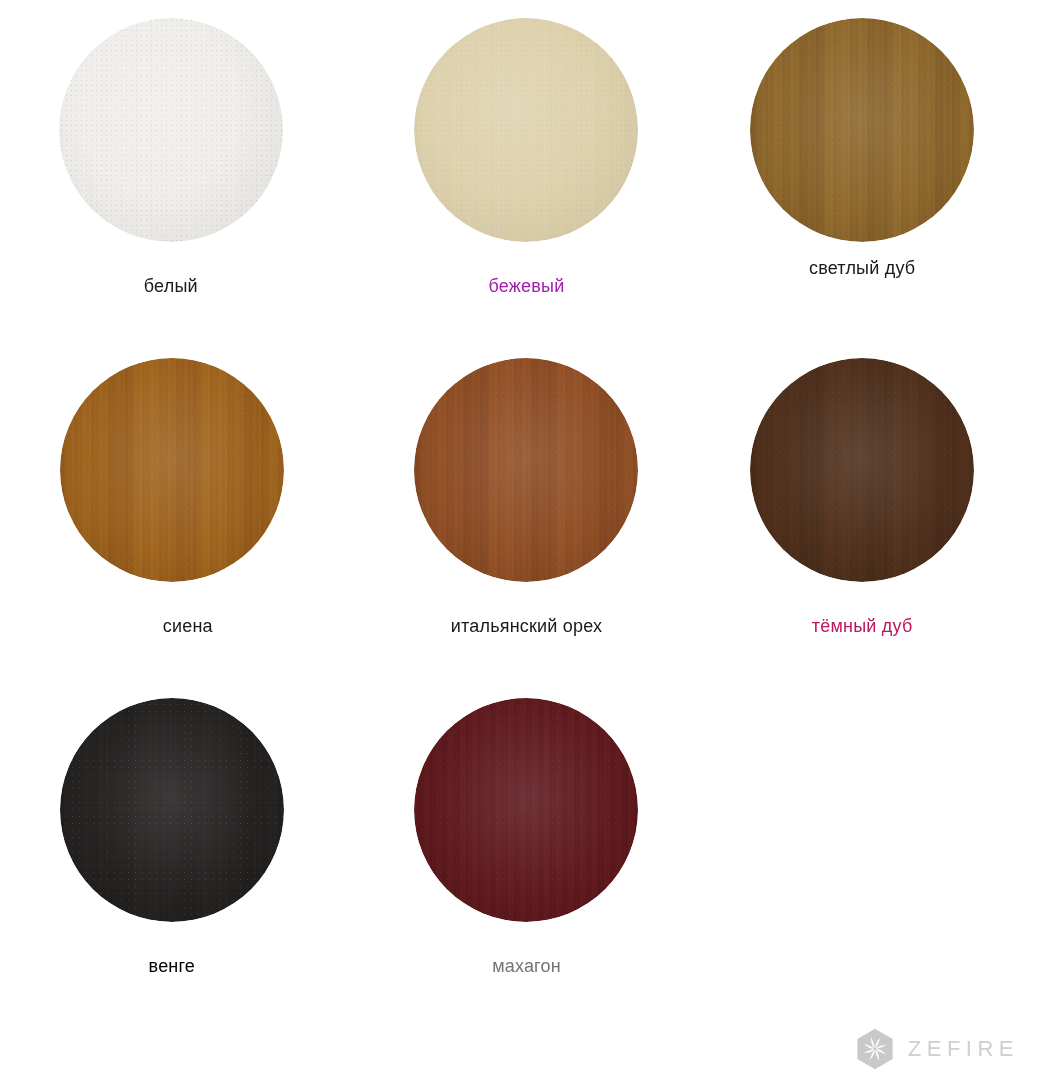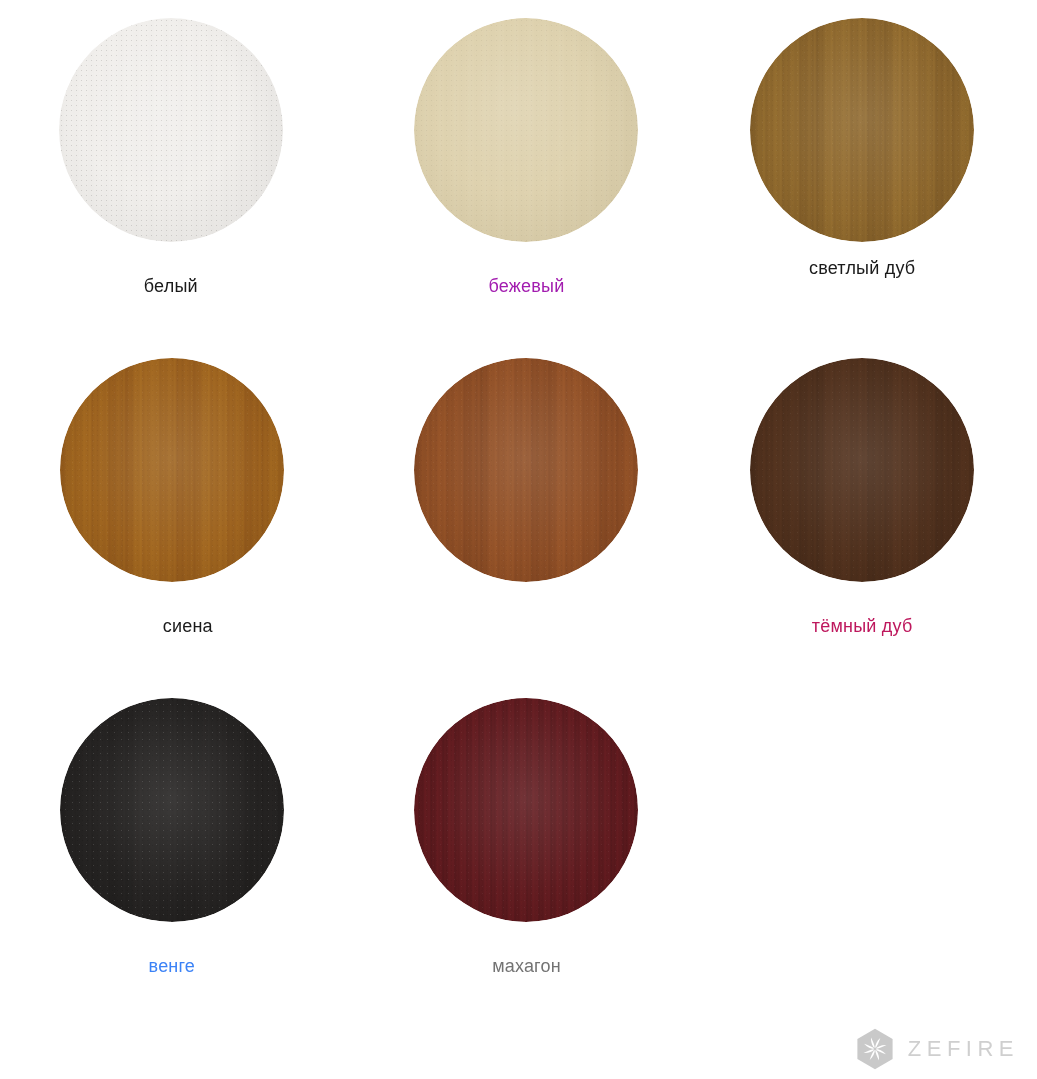--- a/index.html
+++ b/index.html
@@ -224,40 +224,41 @@
     <div class="swatch-label" style="color: rgb(26, 26, 26); margin-left: 32px;">сиена</div>
   </div>
 
   <div class="swatch-cell col-3">
     <div class="disc grain-wood noise-light sheen-center">
       <div class="disc-base" style="background:#8c4a20;"></div>
       <div class="disc-grain"></div>
       <div class="disc-noise"></div>
       <div class="disc-sheen"></div>
     </div>
+    <div class="swatch-label" style="color: rgb(26, 26, 26);">итальянский орех</div>
   </div>
 
   <div class="swatch-cell col-1">
     <div class="disc grain-wood noise-light sheen-center">
       <div class="disc-base" style="background:#4a2a16;"></div>
       <div class="disc-grain"></div>
       <div class="disc-noise"></div>
       <div class="disc-sheen"></div>
     </div>
     <div class="swatch-label" style="color: #be185d; text-align: right;">тёмный дуб</div>
   </div>
 
   <div class="swatch-cell col-2">
     <div class="disc grain-wood noise-heavy sheen-center">
       <div class="disc-base" style="background:#1e1c1b;"></div>
       <div class="disc-grain"></div>
       <div class="disc-noise"></div>
       <div class="disc-sheen"></div>
     </div>
-    <div class="swatch-label" style="color: #3b82f6;">венге</div>
+    <div class="swatch-label" style="color: #000000;">венге</div>
   </div>
 
   <div class="swatch-cell col-3">
     <div class="disc grain-fine noise-light sheen-center">
       <div class="disc-base" style="background:#5a1418;"></div>
       <div class="disc-grain"></div>
       <div class="disc-noise"></div>
       <div class="disc-sheen"></div>
     </div>
     <div class="swatch-label" style="color: #737373; text-align: center;">махагон</div>

